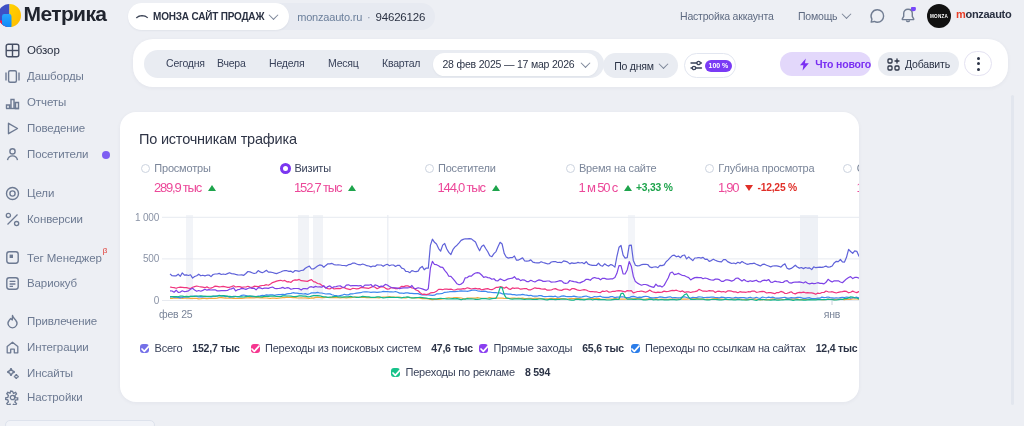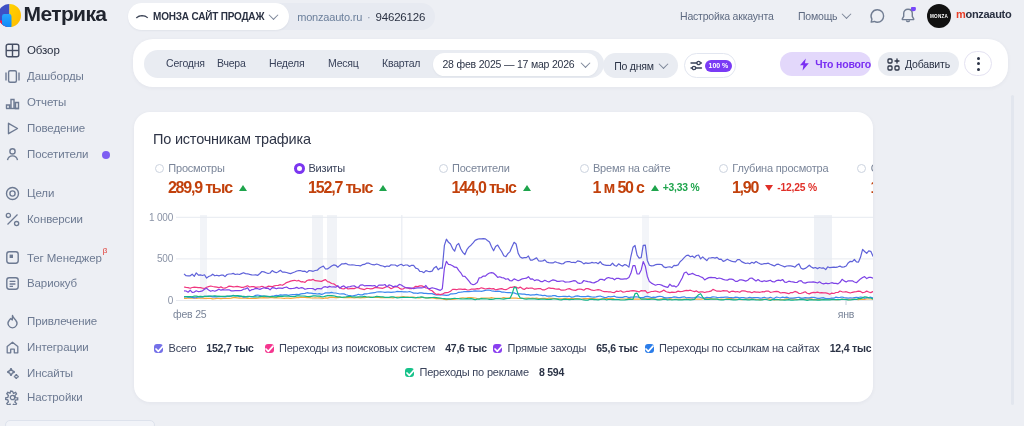--- a/index.html
+++ b/index.html
@@ -20,21 +20,21 @@
 .sb-item svg{position:absolute;left:5px}
 .sb-item .t{position:absolute;left:27px;font-size:11.5px;color:#6d7a92;white-space:nowrap;letter-spacing:-0.1px}
 .sb-item .t.on{color:#272e3f;font-weight:400}
 
 .card{position:absolute;background:#fff;box-shadow:0 1px 4px rgba(35,48,85,.05)}
 .seg{font-size:10.5px;color:#39425a;white-space:nowrap}
 .pill-gray{background:#e9ecf2;border-radius:13px;display:flex;align-items:center;justify-content:center;white-space:nowrap}
 .chev{width:7px;height:7px;border-right:1.5px solid #7c8699;border-bottom:1.5px solid #7c8699;transform:rotate(45deg) translate(-1px,-1px);display:inline-block}
 
 .m-label{font-size:11px;color:#7a8599;white-space:nowrap;letter-spacing:-0.2px}
-.m-num{font-size:16px;font-weight:700;color:#c2410c;white-space:nowrap;letter-spacing:-1.2px}
+.m-num{font-size:13px;font-weight:400;color:#ec4899;white-space:nowrap;letter-spacing:-1.2px}
 .radio{width:9px;height:9px;border-radius:50%;border:1px solid #ccd3df;background:#fff;flex:0 0 auto}
 .radio.on{width:11px;height:11px;border:3.4px solid #7b36f0;margin:-1px}
 .up{display:inline-block;width:0;height:0;border-left:4px solid transparent;border-right:4px solid transparent;border-bottom:6.5px solid #1ea44c;margin-left:7px}
 .dn{display:inline-block;width:0;height:0;border-left:4px solid transparent;border-right:4px solid transparent;border-top:6.5px solid #e02f28;margin-left:7px}
 .up.red{border-bottom-color:#e02f28}
 .pct{font-size:10.3px;font-weight:700;margin-left:4px;letter-spacing:-0.2px}
 .pct.g{color:#1ea44c}.pct.r{color:#e02f28}
 
 .leg{position:absolute;display:flex;align-items:center;white-space:nowrap}
 .cb{width:9px;height:9px;border-radius:3px;margin-right:5.5px;position:relative;flex:0 0 auto}
@@ -254,21 +254,21 @@
   <span style="font-size:10.5px;color:#2b3346">Добавить</span>
   </div>
 <div class="abs" style="left:964px;top:51px;width:28px;height:25px;border-radius:13px;background:#fff;border:1px solid #e4e2f2;display:flex;align-items:center;justify-content:center">
   <div style="display:flex;flex-direction:column;gap:2.5px">
       <i style="width:3px;height:3px;border-radius:50%;background:#2b3346"></i>
       <i style="width:3px;height:3px;border-radius:50%;background:#2b3346"></i>
       <i style="width:3px;height:3px;border-radius:50%;background:#2b3346"></i>
     </div>
   </div>
 
-<div class="card" style="left:134px;top:112px;width:739px;height:290px;border-radius:16px;overflow:hidden">
+<div class="card" style="left:120px;top:112px;width:739px;height:290px;border-radius:16px;overflow:hidden">
   <div class="abs" style="left:19px;top:19px;font-size:14.5px;font-weight:500;color:#2f3547">По источникам трафика</div>
   <div class="abs pill-gray" style="left:788px;top:20px;width:40px;height:19px;border-radius:10px;background:#edf0f5">
     <svg width="12" height="11" viewBox="0 0 12 11" style="margin-right:4px">
         <g stroke="#39425a" stroke-width="1.2" fill="none" stroke-linejoin="round">
           <path d="M1 3.2 l2.5 -1.7 2.5 1.7 2.5 -1.7 2.5 1.7" transform="translate(0,0.2)"></path>
           <path d="M1 6.4 l2.5 -1.7 2.5 1.7 2.5 -1.7 2.5 1.7" transform="translate(0,0.2)"></path>
           <line x1="1" y1="9.6" x2="11" y2="9.6"></line>
         </g>
       </svg>
     <span class="chev" style="border-color:#8a93a6;width:6px;height:6px"></span>

